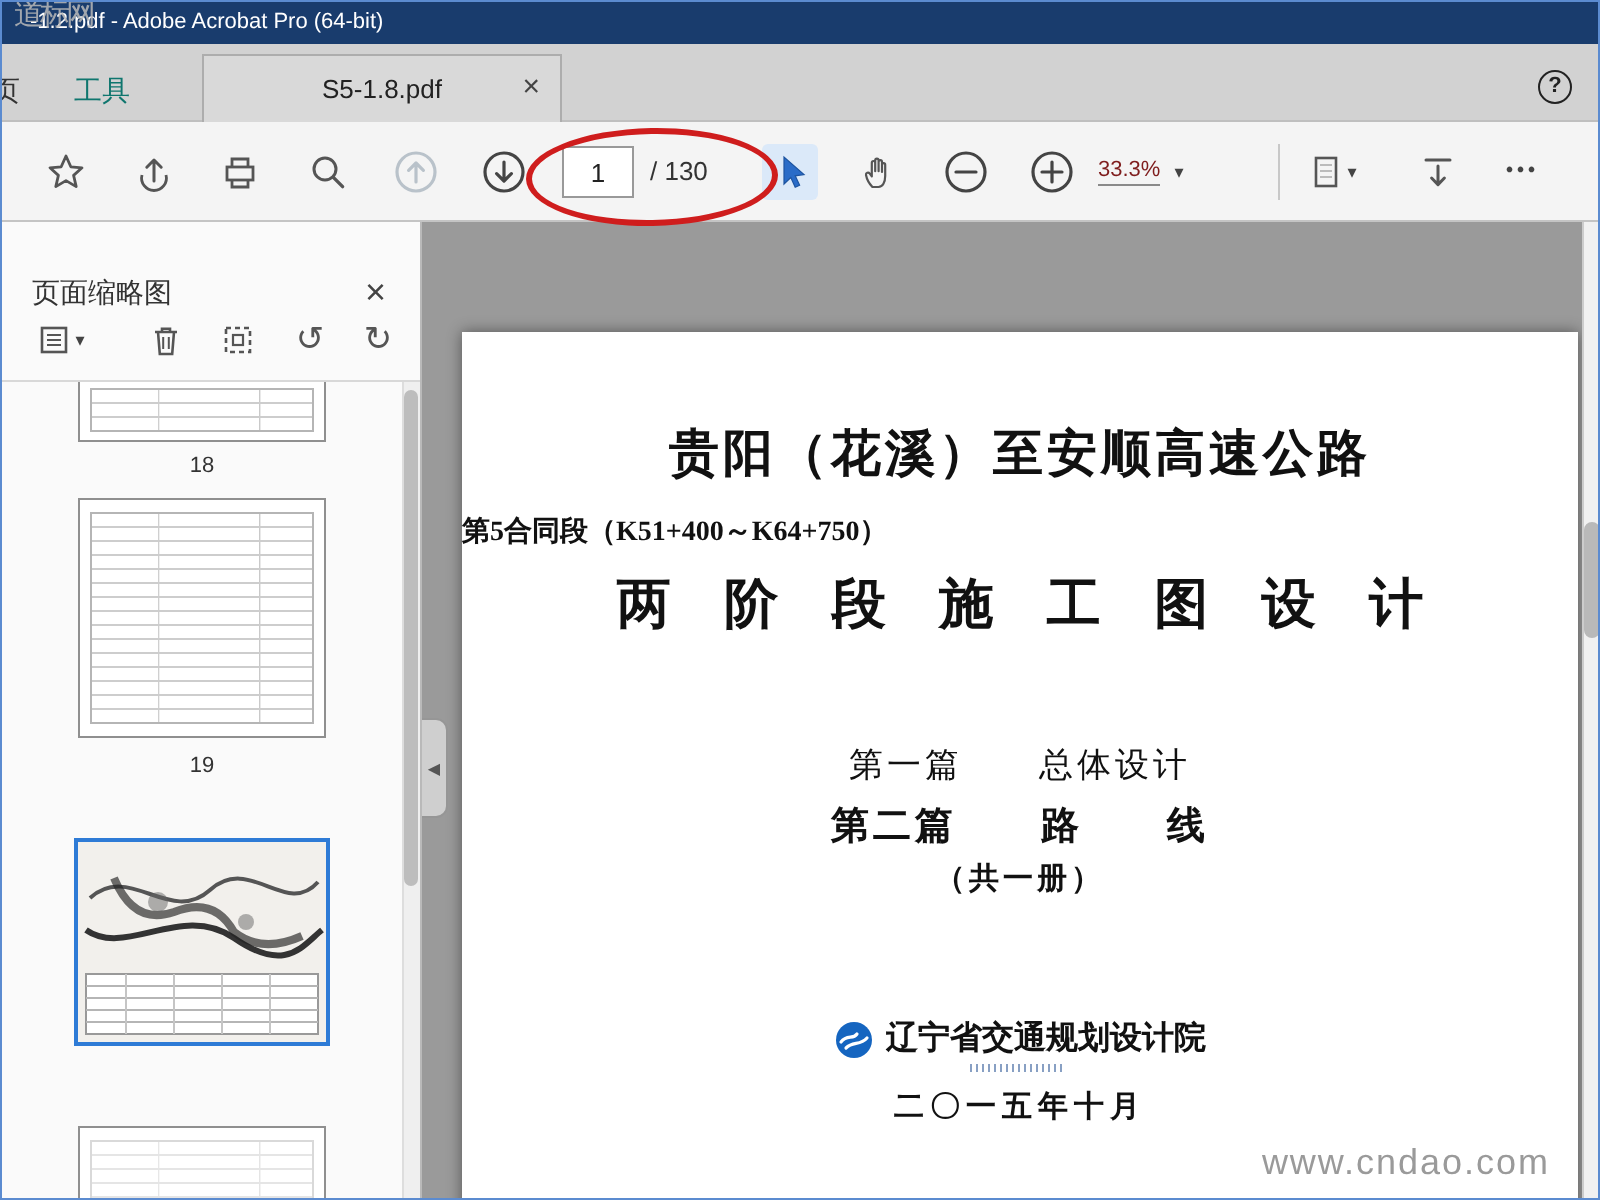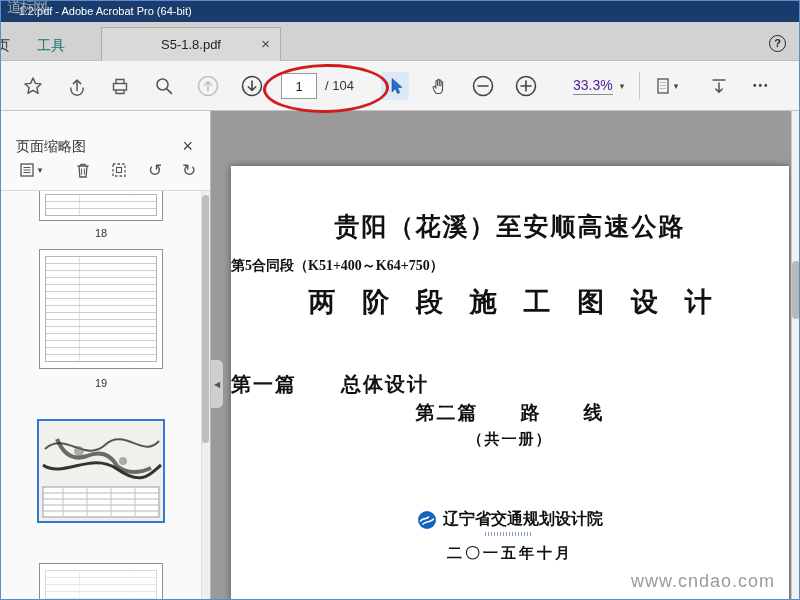--- a/index.html
+++ b/index.html
@@ -28,21 +28,21 @@
   
   .toolbar{position:absolute;left:0;top:60px;width:100%;height:50px;background:#f4f4f4;
     border-bottom:1px solid #c4c4c4;box-sizing:border-box;}
   .tbi{position:absolute;top:11px;width:28px;height:28px;display:flex;align-items:center;justify-content:center;}
   .tbi svg{display:block;}
   .tool-selected{background:#dbe9f9;border-radius:3px;}
   .pageinput{position:absolute;left:280px;top:12px;width:36px;height:26px;background:#fff;
     border:1px solid #999;text-align:center;font-size:13px;color:#222;box-sizing:border-box;padding:0;}
   .pagetotal{position:absolute;left:324px;top:0;height:50px;line-height:50px;font-size:13px;color:#333;}
   .zoomctl{position:absolute;left:548px;top:0;height:50px;display:flex;align-items:center;gap:7px;}
-  .zoomtxt{font-size:14px;color:#4c1d95;border-bottom:1px solid #8a8a8a;padding-bottom:1px;margin-left:24px;}
+  .zoomtxt{font-size:11px;color:#7f1d1d;border-bottom:1px solid #8a8a8a;padding-bottom:1px;}
   .caret{font-size:9px;color:#444;}
   .tb-sep{position:absolute;left:638px;top:11px;width:1px;height:28px;background:#c8c8c8;}
   .more-dots{position:absolute;left:752px;top:0;height:50px;line-height:50px;font-size:10px;
     letter-spacing:2px;color:#444;font-weight:bold;}
 
   
   .red-ellipse{position:absolute;left:262px;top:63px;width:120px;height:43px;border:3px solid #cf1d1d;
     border-radius:50%;transform:rotate(-1deg);z-index:50;pointer-events:none;}
 
   
@@ -74,21 +74,21 @@
     justify-content:center;font-size:8px;color:#555;box-sizing:border-box;z-index:5;}
   .doc-scroll{position:absolute;right:0;top:0;width:10px;height:100%;background:#f1f1f1;border-left:1px solid #ccc;box-sizing:border-box;}
   .doc-scroll-thumb{position:absolute;right:1px;top:150px;width:8px;height:58px;background:#b9b9b9;border-radius:4px;}
 
   .pdf-page{position:absolute;left:20px;top:55px;width:558px;height:600px;background:#fff;
     box-shadow:0 0 7px rgba(0,0,0,.45);font-family:"Liberation Serif","DejaVu Serif",serif;color:#111;}
   .pg-title{position:absolute;top:44px;left:0;width:100%;text-align:center;font-size:25px;font-weight:bold;letter-spacing:2px;}
   .pg-contract{position:absolute;top:91px;left:0;width:100%;text-align:left;font-size:14px;font-weight:bold;}
   .pg-design{position:absolute;top:118px;left:0;width:100%;text-align:center;font-size:27px;font-weight:bold;
     letter-spacing:10px;text-indent:10px;}
-  .pg-vol1{position:absolute;top:205px;left:0;width:100%;text-align:left;font-size:20px;font-weight:bold;letter-spacing:2px;}
+  .pg-vol1{position:absolute;top:205px;left:0;width:100%;text-align:center;font-size:17px;font-weight:normal;letter-spacing:2px;}
   .pg-vol2{position:absolute;top:234px;left:0;width:100%;text-align:center;font-size:19px;font-weight:bold;letter-spacing:2px;}
   .pg-album{position:absolute;top:264px;left:0;width:100%;text-align:center;font-size:15px;font-weight:bold;letter-spacing:2px;}
   .pg-inst{position:absolute;top:343px;left:0;width:100%;display:flex;align-items:center;justify-content:center;
     gap:6px;font-size:16px;font-weight:bold;}
   .pg-tinytext{position:absolute;top:366px;left:254px;width:46px;height:4px;opacity:.7;
     background:repeating-linear-gradient(to right,#5577aa 0 1px,transparent 1px 3px);}
   .pg-date{position:absolute;top:378px;left:0;width:100%;text-align:center;font-size:15px;letter-spacing:3px;font-weight:bold;}
   .pg-watermark{position:absolute;top:405px;right:14px;font-size:18px;color:#9a9a9a;
     font-family:"Liberation Sans","DejaVu Sans",sans-serif;letter-spacing:1px;}
 </style>
@@ -143,21 +143,21 @@
         <path d="M12 17 V8 M8.3 11.2 L12 7.5 L15.7 11.2" fill="none" stroke="#b9c2ca" stroke-width="1.6" stroke-linecap="round" stroke-linejoin="round"></path>
       </svg>
     </span>
     <span class="tbi" style="left:237px;">
       <svg width="24" height="24" viewBox="0 0 24 24">
         <circle cx="12" cy="12" r="9.5" fill="none" stroke="#444" stroke-width="1.6"></circle>
         <path d="M12 7 V16 M8.3 12.8 L12 16.5 L15.7 12.8" fill="none" stroke="#444" stroke-width="1.6" stroke-linecap="round" stroke-linejoin="round"></path>
       </svg>
     </span>
     <input class="pageinput" value="1" style="">
-    <span class="pagetotal">/ 104</span>
+    <span class="pagetotal">/ 130</span>
 
     <span class="tbi tool-selected" style="left:380px;">
       <svg width="20" height="20" viewBox="0 0 20 20">
         <path d="M7 2.5 L7 16 L10.4 12.8 L12.6 17.6 L14.8 16.6 L12.6 11.9 L17 11.3 Z" fill="#2a6cc8" stroke="#1d54a0" stroke-width="0.6"></path>
       </svg>
     </span>
     <span class="tbi" style="left:424px;">
       <svg width="20" height="20" viewBox="0 0 20 20">
         <path d="M7.2 17.5 C5.8 16 4.4 13.6 4 11.5 c-.2-1.1 1.2-1.6 1.9-.7 l1 1.4 V5.4 c0-1.2 1.7-1.2 1.7 0 v4.2 V4.2 c0-1.2 1.7-1.2 1.7 0 v5.4 V5 c0-1.2 1.7-1.2 1.7 0 v5 V6.4 c0-1.1 1.6-1.1 1.6 0 V12 c0 3-1.2 5.5-3.4 5.5 z" fill="none" stroke="#555" stroke-width="1.1" stroke-linecap="round" stroke-linejoin="round"></path>
       </svg>

